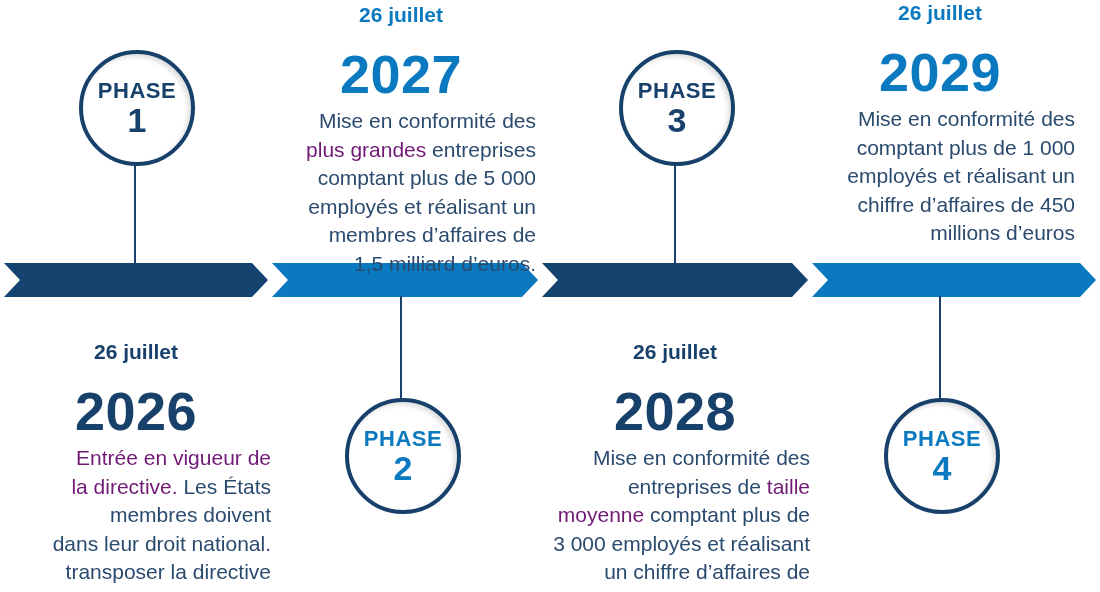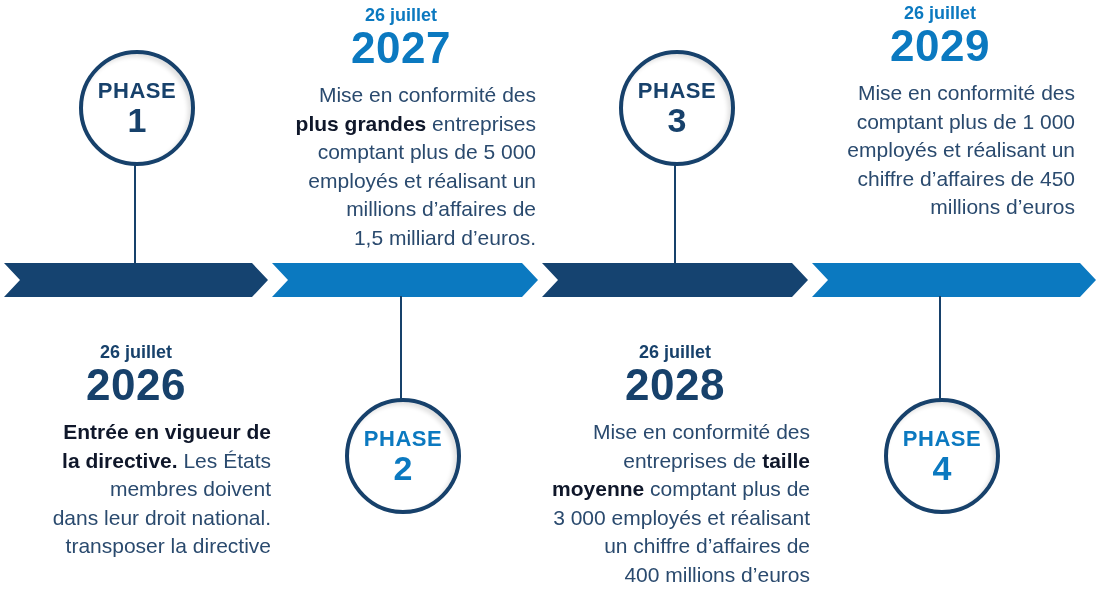--- a/index.html
+++ b/index.html
@@ -18,27 +18,27 @@
                   border: 4px solid #17416b; background: #ffffff;
                   box-shadow: inset -3px 3px 4px rgba(0,0,0,0.12);
                   display: flex; flex-direction: column; align-items: center; justify-content: center; }
   .phase-label { font-weight: 700; font-size: 22px; letter-spacing: 0.5px; line-height: 22px; text-align: center; }
   .phase-num   { font-weight: 700; font-size: 34px; line-height: 34px; margin-top: 1px; }
   .dark  .phase-label, .dark  .phase-num  { color: #17416b; }
   .light .phase-label, .light .phase-num  { color: #0b79c0; }
 
   
   .milestone { position: absolute; width: 270px; text-align: center; }
-  .ms-date { font-weight: 700; font-size: 18px; line-height: 24px; }
-  .ms-year { font-weight: 700; font-size: 44px; line-height: 42px; letter-spacing: 0.5px; }
+  .ms-date { font-weight: 700; font-size: 21px; line-height: 24px; }
+  .ms-year { font-weight: 700; font-size: 54px; line-height: 42px; letter-spacing: 0.5px; margin-top: 26px; }
   .ms-dark  .ms-date, .ms-dark  .ms-year { color: #17416b; }
   .ms-light .ms-date, .ms-light .ms-year { color: #0b79c0; }
   .ms-body { margin-top: 12px; color: #2a4a6e; font-size: 21px; line-height: 28.5px; font-weight: 400; }
   .ms-body .line { display: block; white-space: nowrap; text-align: right; }
-  .ms-body .b { font-weight: 700; color: #0f172a; }
+  .ms-body .b { font-weight: 400; color: #701a75; }
 </style>
 </head>
 <body>
 
 <div class="stage">
 
   <svg class="arrow-band" viewBox="0 0 1100 592" width="1100" height="592">
     <polygon points="4,263 252,263 268,280 252,297 4,297 20,280" fill="#154370"></polygon>
     <polygon points="272,263 522,263 538,280 522,297 272,297 288,280" fill="#0b79c0"></polygon>
     <polygon points="542,263 792,263 808,280 792,297 542,297 558,280" fill="#154370"></polygon>
@@ -80,21 +80,21 @@
   </div>
 
   <div class="milestone ms-light" style="left:266px; top:3px;">
     <div class="ms-date">26 juillet</div>
     <div class="ms-year">2027</div>
     <div class="ms-body">
         <span class="line"><span>Mise en conformité des</span></span>
         <span class="line"><span class="b">plus grandes</span><span> entreprises</span></span>
         <span class="line"><span>comptant plus de 5 000</span></span>
         <span class="line"><span>employés et réalisant un</span></span>
-        <span class="line"><span>millions d’affaires de</span></span>
+        <span class="line"><span>membres d’affaires de</span></span>
         <span class="line"><span>1,5 milliard d’euros.</span></span>
       </div>
   </div>
 
   <div class="milestone ms-dark" style="left:540px; top:340px;">
     <div class="ms-date">26 juillet</div>
     <div class="ms-year">2028</div>
     <div class="ms-body">
         <span class="line"><span>Mise en conformité des</span></span>
         <span class="line"><span>entreprises de </span><span class="b">taille</span></span>

